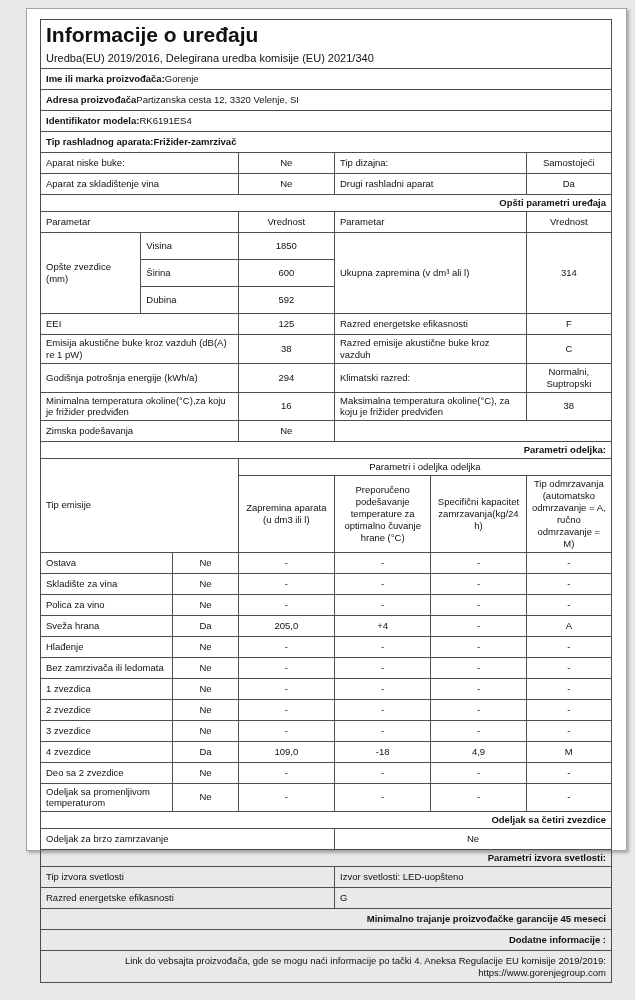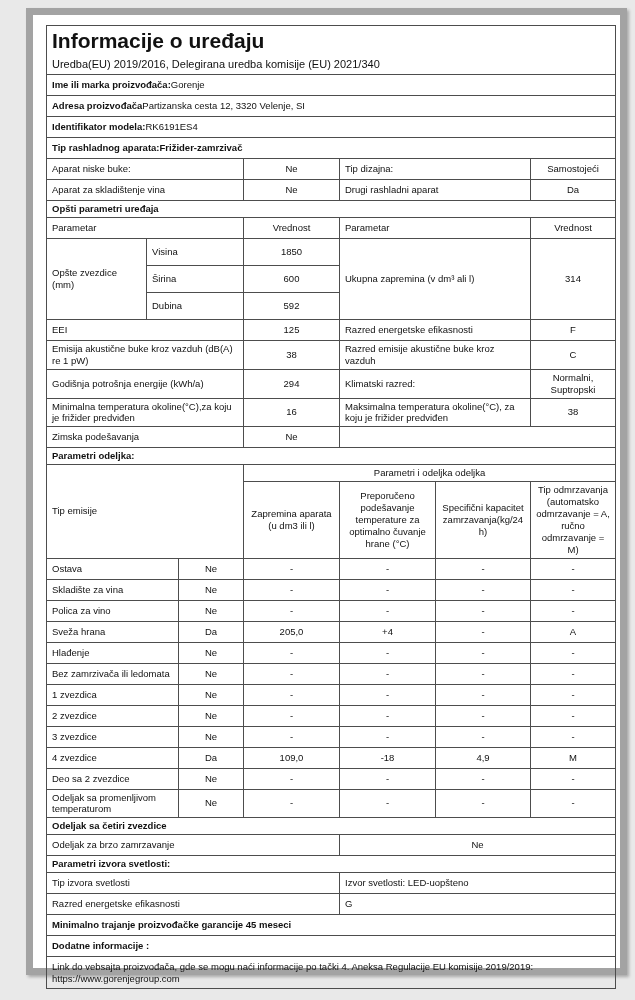--- a/index.html
+++ b/index.html
@@ -6,23 +6,23 @@
   html, body { margin: 0; padding: 0; }
   body {
     width: 635px; height: 1000px;
     background: #e9e9e9;
     font-family: "Liberation Sans", sans-serif;
     color: #111;
   }
   .page {
     position: absolute;
     left: 26px; top: 8px;
-    width: 601px; height: 967px;
+    width: 601px; height: 843px;
     background: #ffffff;
-    border: 7px solid #a3a3a3;
+    border: 1px solid #a3a3a3;
     box-shadow: 2px 2px 3px rgba(0,0,0,0.28);
     padding: 10px 14px 11px 13px;
   }
   table.doc {
     width: 100%;
     border-collapse: collapse;
     table-layout: fixed;
   }
   table.doc td {
     border: 1px solid #4d4d4d;
@@ -31,23 +31,23 @@
     line-height: 1.25;
     vertical-align: middle;
     overflow: hidden;
   }
   tr { height: 21px; }
   tr.r-title { height: 46px; }
   tr.r-2l { height: 27px; }
   tr.r-dim { height: 27px; }
   tr.r-sect { height: 17px; }
   tr.r-bighead { height: 70px; }
-  tr.r-link { height: 32px; }
+  tr.r-link { height: 32px; text-align: right; }
   td.c { text-align: center; }
-  td.b, span.b { font-weight: bold; }
+  td.b, span.b { font-weight: bold; text-align: right; }
   td.title-cell { padding: 5px 6px 4px 6px; vertical-align: top; }
   .doc-title {
     font-size: 21px;
     font-weight: bold;
     margin: 0 0 4px 0;
     letter-spacing: 0;
   }
   .doc-subtitle { font-size: 11px; }
   span.lbl-b { font-weight: bold; }
   td.hdr { text-align: center; }

